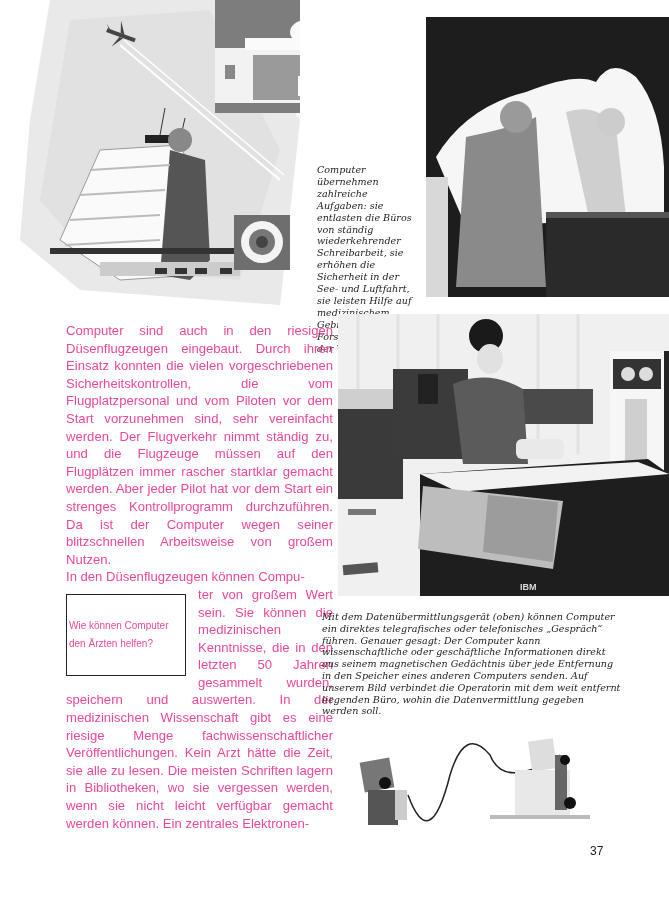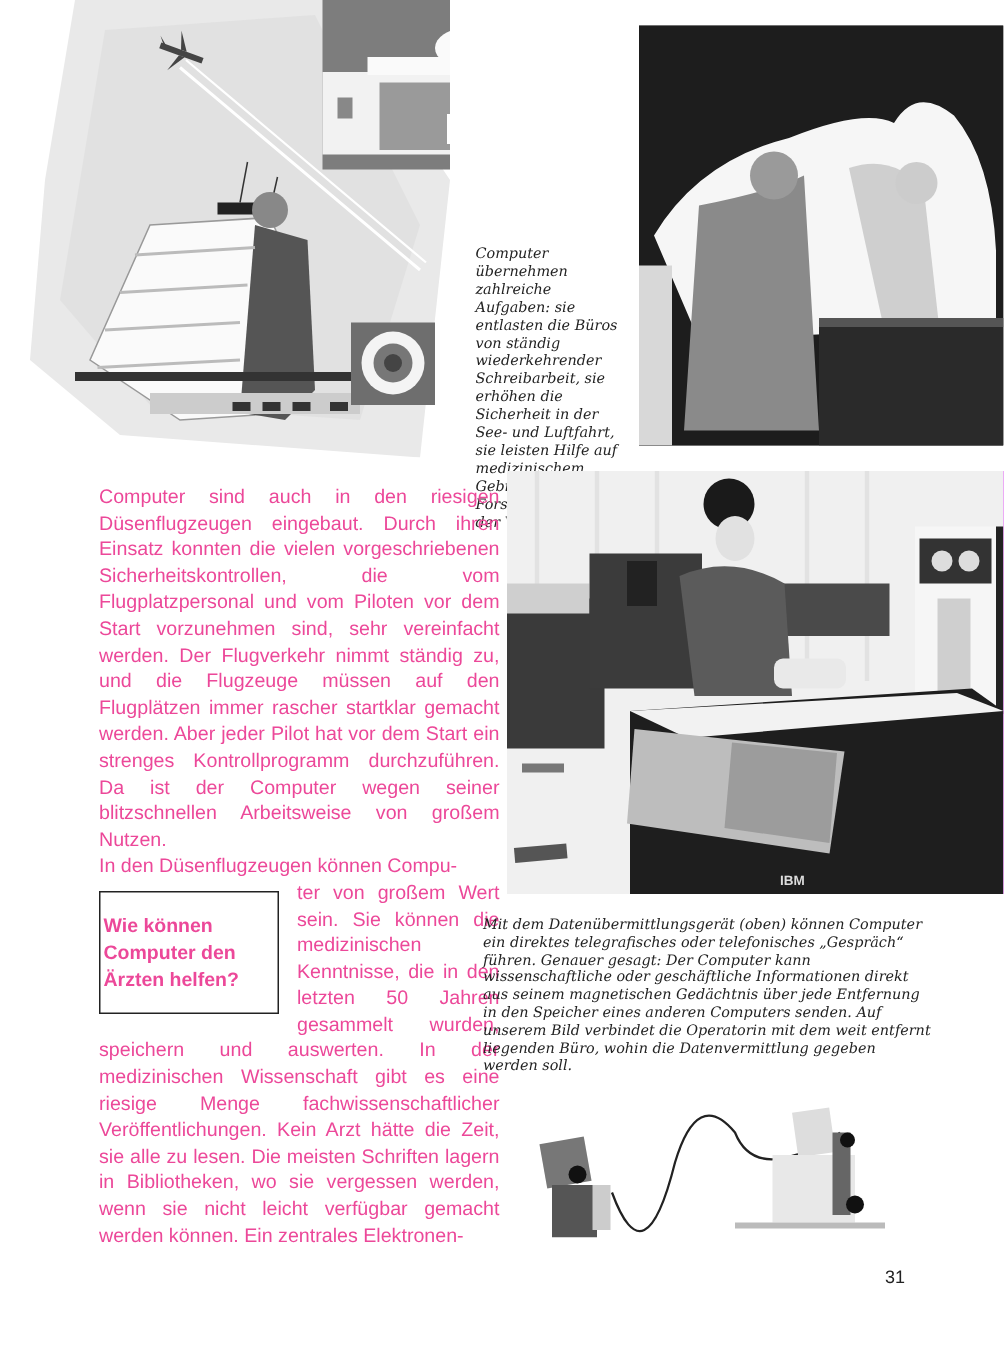--- a/index.html
+++ b/index.html
@@ -11,21 +11,21 @@
   .illus-surgery { left:426px; top:17px; width:243px; height:280px; background:#1b1b1b; }
   .photo-ibm { left:338px; top:314px; width:349px; height:282px; background:#d946ef; }
   .illus-robots { left:350px; top:735px; width:260px; height:90px; }
 
   .caption-top { left:305px; top:152px; width:120px; font-family:"DejaVu Serif", serif; font-style:italic; font-size:9.6px; line-height:11.9px; color:#222; }
   .caption-top p { margin:12px; }
 
   .body-text { left:66px; top:322px; width:267px; font-size:13.1px; line-height:17.6px; color:#ec4899; text-align:justify; }
   .body-text p { margin:0; }
   .body-text .float-box { float:left; width:120px; height:82px; border:1.3px solid #222; margin:8px 12px 4px 0; display:flex; align-items:center; justify-content:center; box-sizing:border-box; }
-  .float-box span { font-weight:bold; font-size:13px; line-height:18px; text-align:left; display:block; padding-left:2px; }
+  .float-box span { font-weight:normal; font-size:10px; line-height:18px; text-align:left; display:block; padding-left:2px; }
 
   .caption-bottom { left:322px; top:611px; width:300px; font-family:"DejaVu Serif", serif; font-style:italic; font-size:9.6px; line-height:11.8px; color:#222; }
   .caption-bottom p { margin:0; }
 
   .page-number { left:590px; top:844px; font-size:12px; color:#222; }
 </style>
 </head>
 <body>
 
 <div class="abs illus-airport">
@@ -165,13 +165,13 @@
       <rect x="180" y="5" width="25" height="30" fill="#ddd" transform="rotate(-8 192 20)"></rect>
       <rect x="165" y="35" width="55" height="45" fill="#e8e8e8"></rect>
       <rect x="205" y="20" width="12" height="55" fill="#666"></rect>
       <circle cx="215" cy="25" r="5" fill="#111"></circle>
       <circle cx="220" cy="68" r="6" fill="#111"></circle>
       <rect x="140" y="80" width="100" height="4" fill="#bbb"></rect>
     </g>
   </svg>
 </div>
 
-<div class="abs page-number">31</div>
+<div class="abs page-number">37</div>
 
 </body></html>

